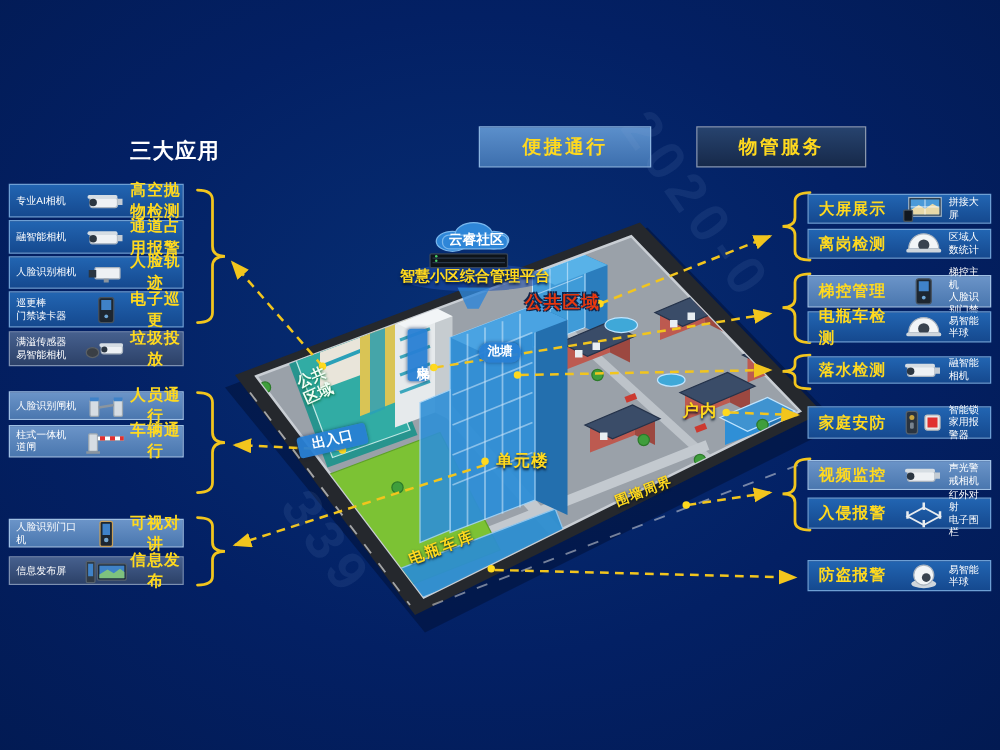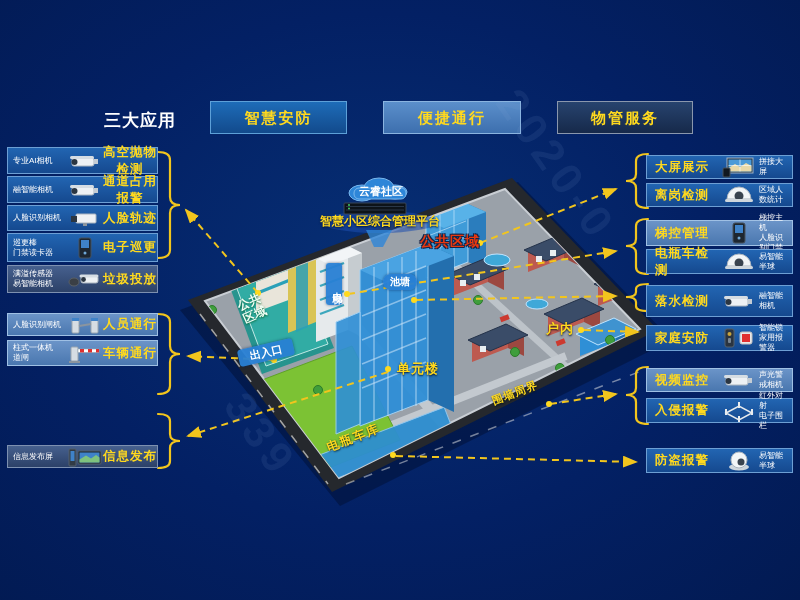--- a/index.html
+++ b/index.html
@@ -12,21 +12,21 @@
   .app-btn{position:absolute;top:101px;height:31px;line-height:31px;text-align:center;
     color:#ffd91e;font-size:15px;font-weight:bold;letter-spacing:2px;cursor:pointer;}
   .app-btn.b1{left:210px;width:135px;background:linear-gradient(#1e6cb8,#124a8c);border:1px solid #5da0d8;}
   .app-btn.b2{left:383px;width:136px;background:linear-gradient(#5b8fcb,#3d6fae);border:1px solid #8ab4e0;}
   .app-btn.b3{left:557px;width:134px;background:linear-gradient(#27436e,#16294a);border:1px solid #8a97ad;}
   
   .row{position:absolute;display:flex;align-items:center;box-sizing:border-box;}
   .row.blue{background:linear-gradient(#2265b2,#15498f);border:1px solid #6d9fd4;}
   .row.light{background:linear-gradient(#6b94c8,#4a77af);border:1px solid #9fc0e4;}
   .row.muted{background:linear-gradient(#46608e,#2c4168);border:1px solid #7d90b0;}
-  .row-l{left:7px;width:151px;}
+  .row-l{left:7px;width:140px;}
   .row-r{left:646px;width:147px;}
   .dev{color:#fff;font-size:8px;line-height:1.25;white-space:pre-line;}
   .row-l .dev{width:54px;padding-left:5px;}
   .row-r .dev{flex:1;padding-left:2px;padding-right:2px;}
   .feat{color:#ffd91e;font-size:12.5px;font-weight:bold;letter-spacing:1px;}
   .row-l .feat{flex:1;text-align:center;}
   .row-r .feat{width:66px;padding-left:8px;}
   .icon{width:36px;height:22px;flex:0 0 36px;}
   
   .map-label{position:absolute;pointer-events:none;}
@@ -357,21 +357,20 @@
         <path d="M158,414 Q170,414 170,421 L170,434 Q170,441 180,441 Q170,441 170,448 L170,461 Q170,468 158,468"></path>
         <path d="M648,154 Q636,154 636,161 L636,174 Q636,181 626,181 Q636,181 636,188 L636,201 Q636,208 648,208"></path>
         <path d="M648,219 Q636,219 636,226 L636,239 Q636,246 626,246 Q636,246 636,253 L636,267 Q636,274 648,274"></path>
         <path d="M648,284 Q636,284 636,289 L636,292 Q636,297 626,297 Q636,297 636,302 L636,306 Q636,311 648,311"></path>
         <path d="M648,367 Q636,367 636,374 L636,388 Q636,395 626,395 Q636,395 636,402 L636,417 Q636,424 648,424"></path>
       </g>
     </g>
   </svg>
 
   <div class="apps-title">三大应用</div>
-  <div class="app-btn b1">智慧安防</div>
   <div class="app-btn b3">物管服务</div>
   <div class="app-btn b2">便捷通行</div>
 
   <div class="row row-l blue" style="top:147px;height:27px">
     <span class="dev">专业AI相机</span>
     <svg class="icon">
         <use href="#sym-bullet"></use>
       </svg>
     <span class="feat">高空抛物检测</span>
   </div>
@@ -413,20 +412,28 @@
     <span class="feat">人员通行</span>
   </div>
   <div class="row row-l light" style="top:340px;height:26px">
     <span class="dev">柱式一体机
 道闸</span>
     <svg class="icon">
         <use href="#sym-barrier"></use>
       </svg>
     <span class="feat">车辆通行</span>
   </div>
+  <div class="row row-l light" style="top:415px;height:23px">
+    <span class="dev">人脸识别门口
+机</span>
+    <svg class="icon">
+        <use href="#sym-doorphone"></use>
+      </svg>
+    <span class="feat">可视对讲</span>
+  </div>
   <div class="row row-r blue" style="top:155px;height:24px">
     <span class="feat">大屏展示</span>
     <svg class="icon">
         <use href="#sym-wall"></use>
       </svg>
     <span class="dev">拼接大屏</span>
   </div>
 
   <div class="row row-l muted" style="top:445px;height:23px">
     <span class="dev">信息发布屏</span>
@@ -450,21 +457,21 @@
     <span class="dev">梯控主机
 人脸识别门禁</span>
   </div>
   <div class="row row-r blue" style="top:249px;height:25px">
     <span class="feat">电瓶车检测</span>
     <svg class="icon">
         <use href="#sym-dome"></use>
       </svg>
     <span class="dev">易智能半球</span>
   </div>
-  <div class="row row-r blue" style="top:285px;height:32px">
+  <div class="row row-r blue" style="top:285px;height:22px">
     <span class="feat">落水检测</span>
     <svg class="icon">
         <use href="#sym-bullet"></use>
       </svg>
     <span class="dev">融智能相机</span>
   </div>
   <div class="row row-r blue" style="top:325px;height:26px">
     <span class="feat">家庭安防</span>
     <svg class="icon">
         <use href="#sym-lock"></use>

